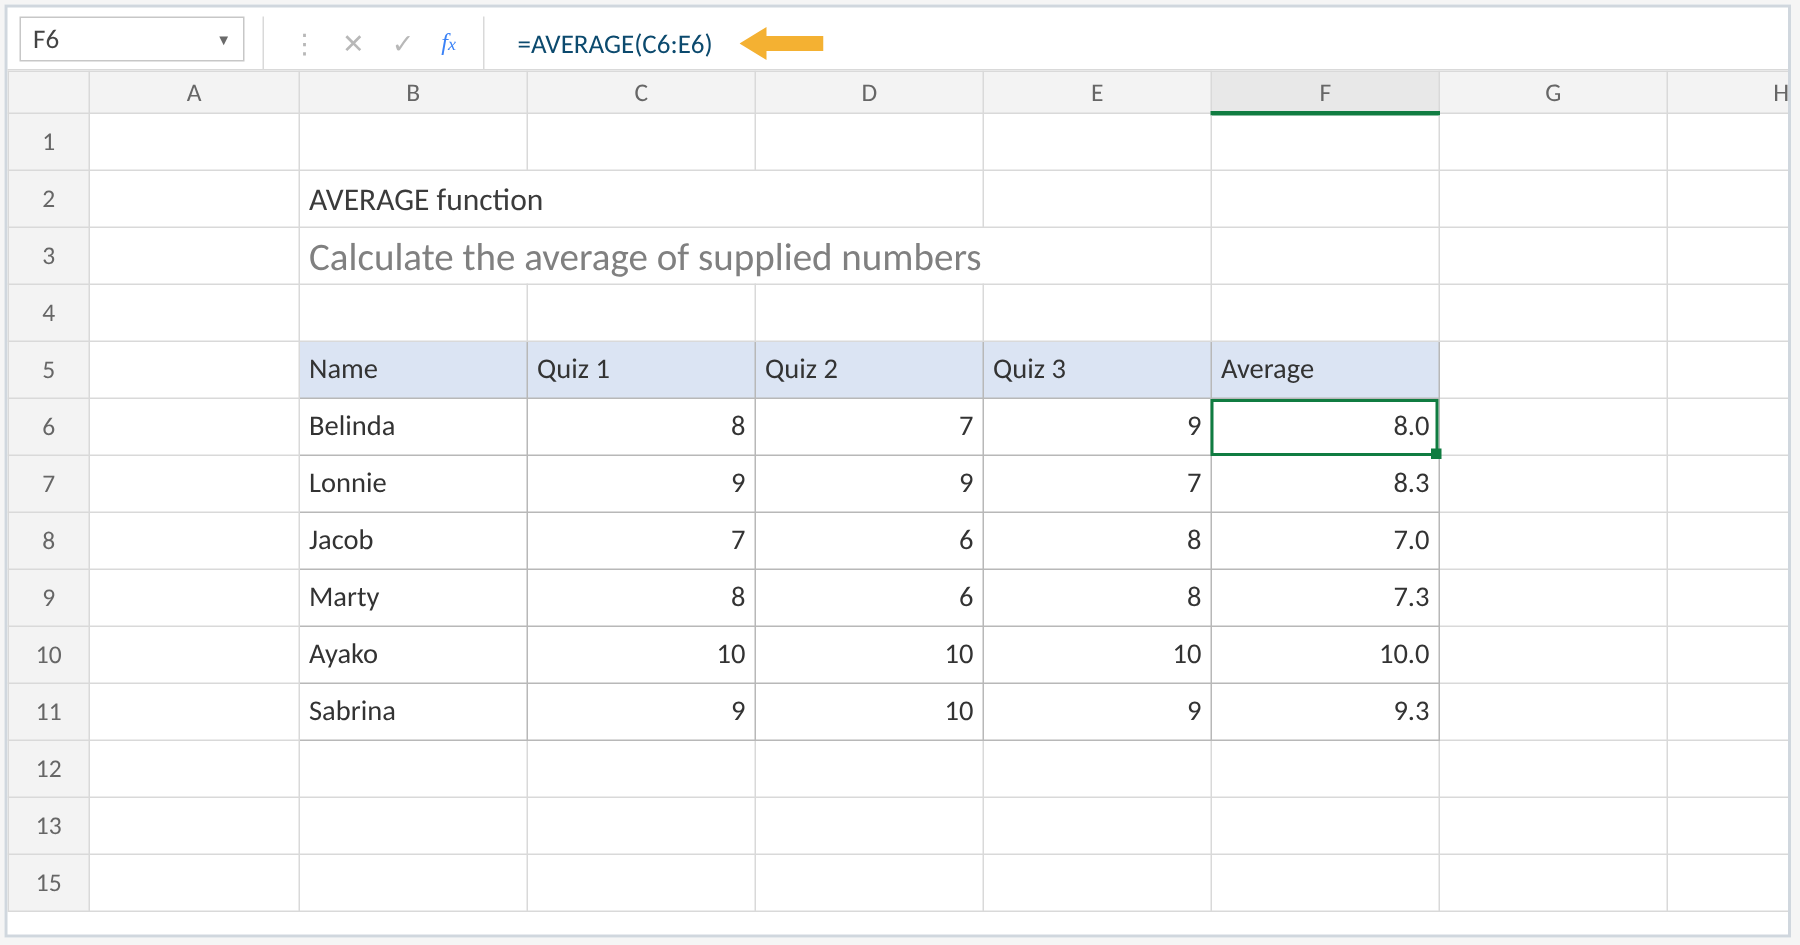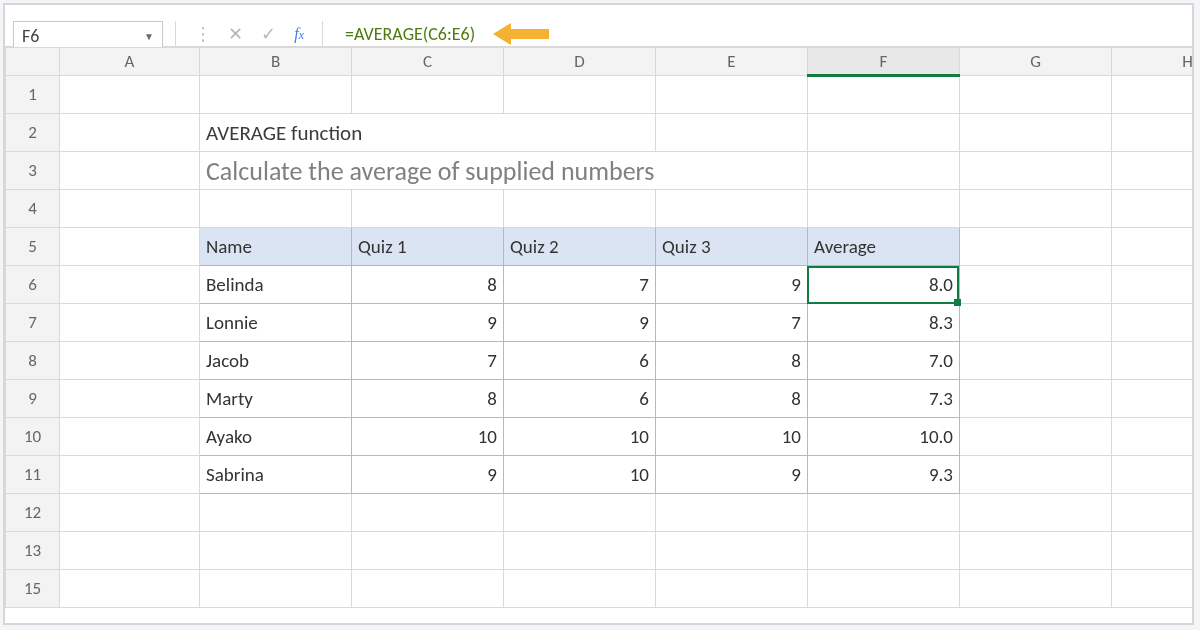--- a/index.html
+++ b/index.html
@@ -21,21 +21,21 @@
     background: #ffffff;
     box-shadow: 0 0 0 3px #f5f5f5;
   }
 
   
   .fbar {
     height: 42px;
     display: flex;
     align-items: stretch;
     border-bottom: 1px solid #d9d9d9;
-    padding: 16px 8px 0 8px;
+    padding: 6px 8px 0 8px;
     gap: 10px;
   }
   .namebox {
     width: 150px;
     height: 30px;
     border: 1px solid #c7c7c7;
     background: #fff;
     display: flex;
     align-items: center;
     justify-content: space-between;
@@ -49,21 +49,21 @@
   .fb-icons {
     display: flex; align-items: center; gap: 18px;
     color: #b8b8b8; font-size: 18px;
     padding: 0 6px;
   }
   .fb-icons .dots { letter-spacing: -2px; }
   .fx { font-style: italic; font-family: "Times New Roman", serif; color:#3b82f6; font-size:16px; }
   .formula-input {
     flex: 0 0 auto;
     display:flex; align-items:center;
-    color:#4d7c0f;
+    color:#0c4a6e;
     font-size:18px;
     padding-left: 10px;
   }
   .arrow-wrap { display:flex; align-items:center; margin-left: 18px; }
   .arrow-wrap svg { display:block; }
 
   
   .sheet {
     position: relative;
     height: calc(100% - 42px);

